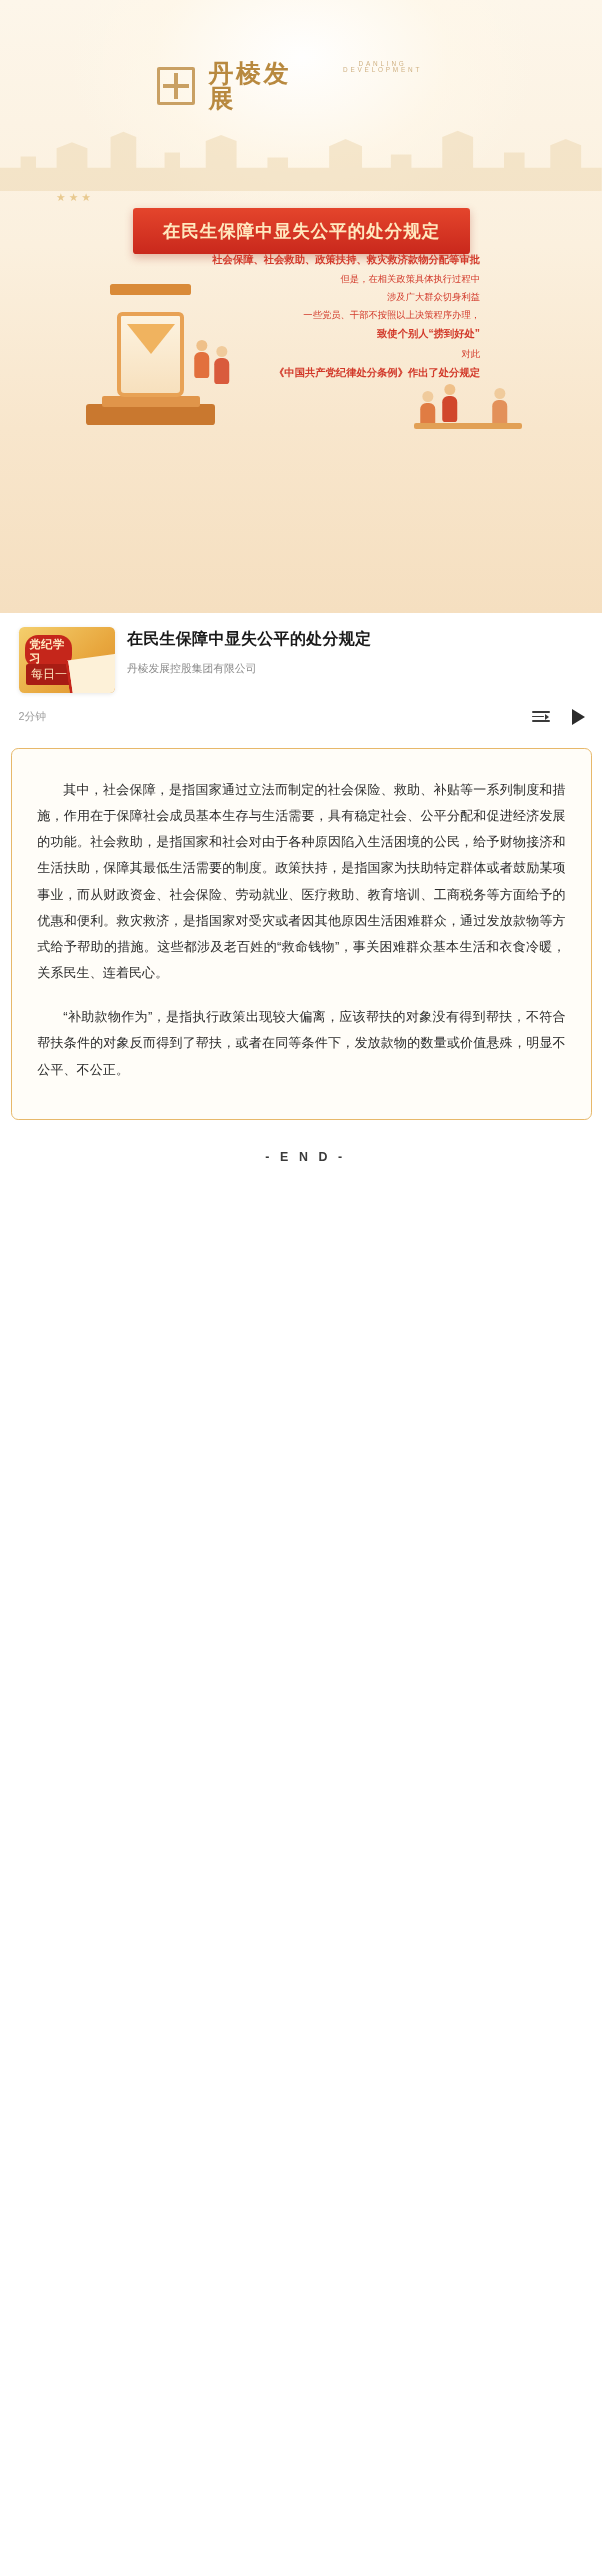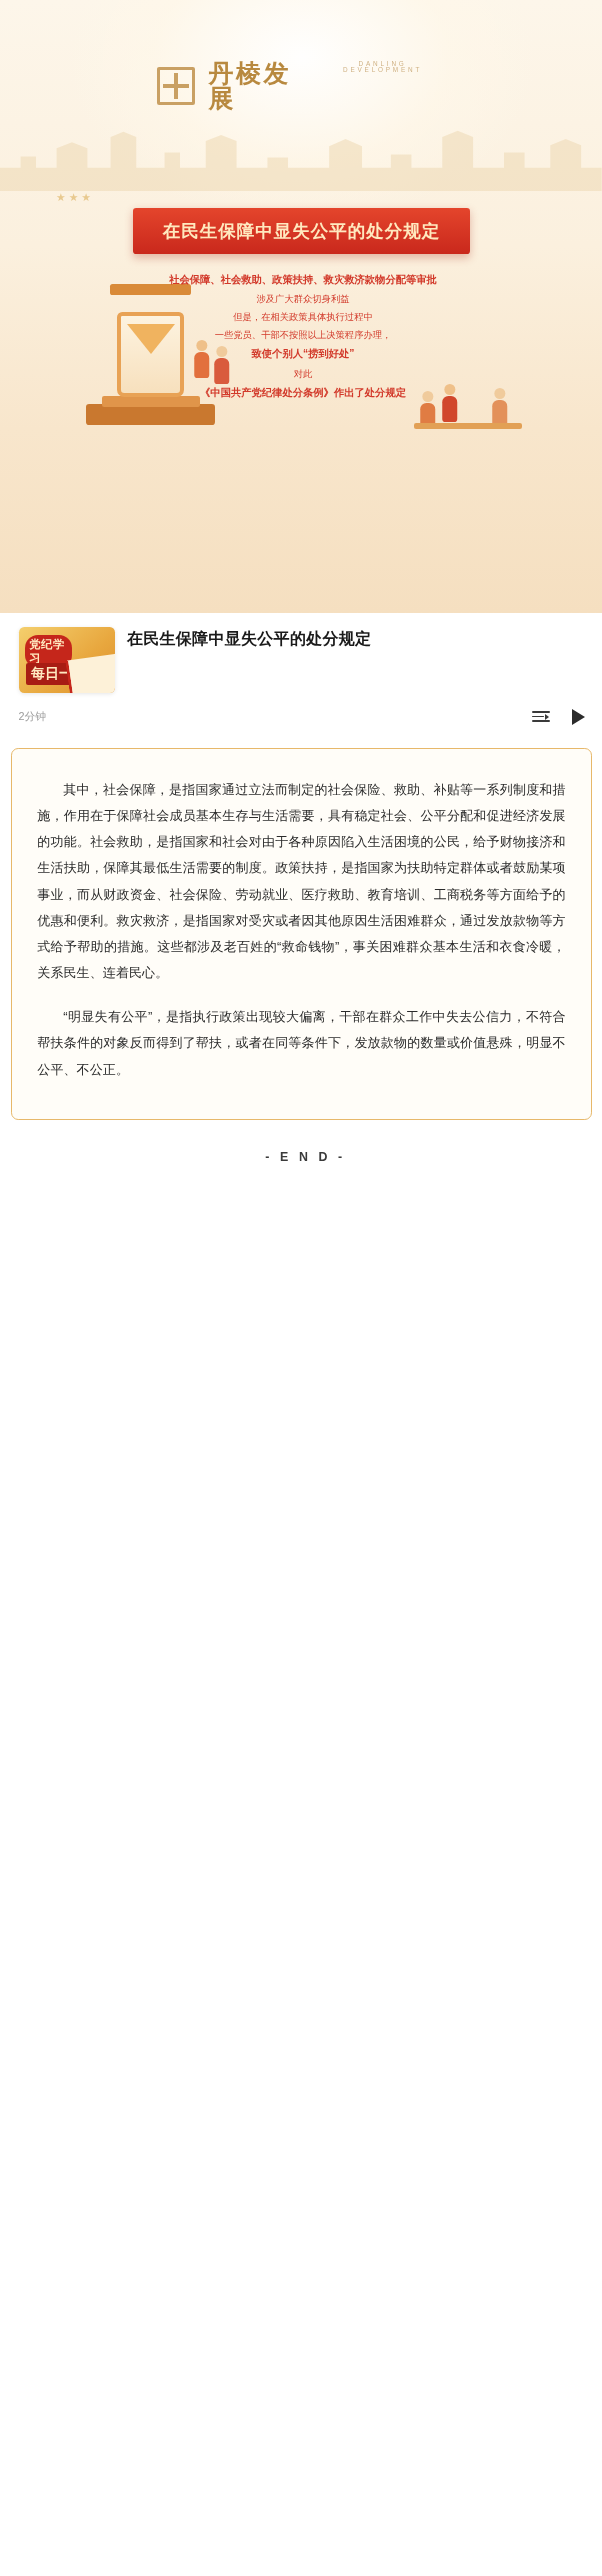--- a/index.html
+++ b/index.html
@@ -145,26 +145,25 @@
     z-index: -1;
   }
   .ribbon::before { left: -6.2px; }
   .ribbon::after  { right: -6.2px; }
 
   
   .redtext {
     position: absolute;
     left: 3px; right: 0;
     top: 250px;
-    text-align: center;
+    text-align: right;
     color: #d2392a;
     line-height: 1.95;
     font-size: 9.8px;
     padding: 0 123px;
-    margin-top: 20px;
   }
   .redtext .rt-em { font-weight: 700; font-size: 10.3px; }
   .redtext .rt-sm { font-size: 9.3px; }
 
   
   .illus {
     position: absolute;
     left: 77px;
     top: 263px;
     width: 165px;
@@ -275,22 +274,22 @@
     padding: 2.6px 4.6px;
     border-radius: 13px;
     line-height: 1.25;
     width: 47px;
   }
   .thumb .badge-sm {
     position: absolute;
     left: 7.2px; bottom: 8.2px;
     background: #a81d14;
     color: #ffe9c0;
-    font-size: 14px;
-    font-weight: 700;
+    font-size: 12px;
+    font-weight: 400;
     padding: 2.1px 5.2px;
     border-radius: 2.1px;
   }
   .thumb .book {
     position: absolute;
     right: -5.2px; bottom: -7.2px;
     width: 52px; height: 44px;
     background: #fdf1d8;
     border-left: 3.1px solid #c5261b;
     transform: rotate(-8deg);
@@ -410,22 +409,22 @@
         <div class="body"></div>
       </div>
     <div class="figure f2">
         <div class="head"></div>
         <div class="body"></div>
       </div>
   </div>
 
   <div class="redtext">
     <div class="rt-em">社会保障、社会救助、政策扶持、救灾救济款物分配等审批</div>
+    <div class="rt-sm">但是，在相关政策具体执行过程中</div>
     <div class="rt-sm">涉及广大群众切身利益</div>
-    <div class="rt-sm">但是，在相关政策具体执行过程中</div>
     <div class="rt-sm">一些党员、干部不按照以上决策程序办理，</div>
     <div class="rt-em">致使个别人“捞到好处”</div>
     <div class="rt-sm">对此</div>
     <div class="rt-em">《中国共产党纪律处分条例》作出了处分规定</div>
   </div>
 
   <div class="illus-r">
     <div class="figure f3">
         <div class="head"></div>
         <div class="body"></div>
@@ -443,36 +442,37 @@
 </div>
 
 <div class="artcard">
   <div class="thumb">
     <div class="badge">党纪学习</div>
     <div class="badge-sm">每日一</div>
     <div class="book"></div>
   </div>
   <div class="art-meta">
     <div class="art-title">在民生保障中显失公平的处分规定</div>
+    <div class="art-source">丹棱发展控股集团有限公司</div>
   </div>
 </div>
 
 <div class="audiobar">
   <div class="duration">2分钟</div>
   <div class="audio-ctrls">
     <div class="icon-list">
       <span></span>
         <span></span>
         <span></span>
     </div>
     <div class="icon-play"></div>
   </div>
 </div>
 
 <div class="divider-gap"></div>
 
 <div class="bodycard">
   <p>其中，社会保障，是指国家通过立法而制定的社会保险、救助、补贴等一系列制度和措施，作用在于保障社会成员基本生存与生活需要，具有稳定社会、公平分配和促进经济发展的功能。社会救助，是指国家和社会对由于各种原因陷入生活困境的公民，给予财物接济和生活扶助，保障其最低生活需要的制度。政策扶持，是指国家为扶助特定群体或者鼓励某项事业，而从财政资金、社会保险、劳动就业、医疗救助、教育培训、工商税务等方面给予的优惠和便利。救灾救济，是指国家对受灾或者因其他原因生活困难群众，通过发放款物等方式给予帮助的措施。这些都涉及老百姓的“救命钱物”，事关困难群众基本生活和衣食冷暖，关系民生、连着民心。</p>
-  <p>“明显失有公平”，是指执行政策出现较大偏离，干部在群众工作中失去公信力，不符合帮扶条件的对象反而得到了帮扶，或者在同等条件下，发放款物的数量或价值悬殊，明显不公平、不公正。</p>
+  <p>“补助款物作为”，是指执行政策出现较大偏离，应该帮扶的对象没有得到帮扶，不符合帮扶条件的对象反而得到了帮扶，或者在同等条件下，发放款物的数量或价值悬殊，明显不公平、不公正。</p>
 </div>
 
 <div class="end">- E N D -</div>
 
 
 </body></html>

